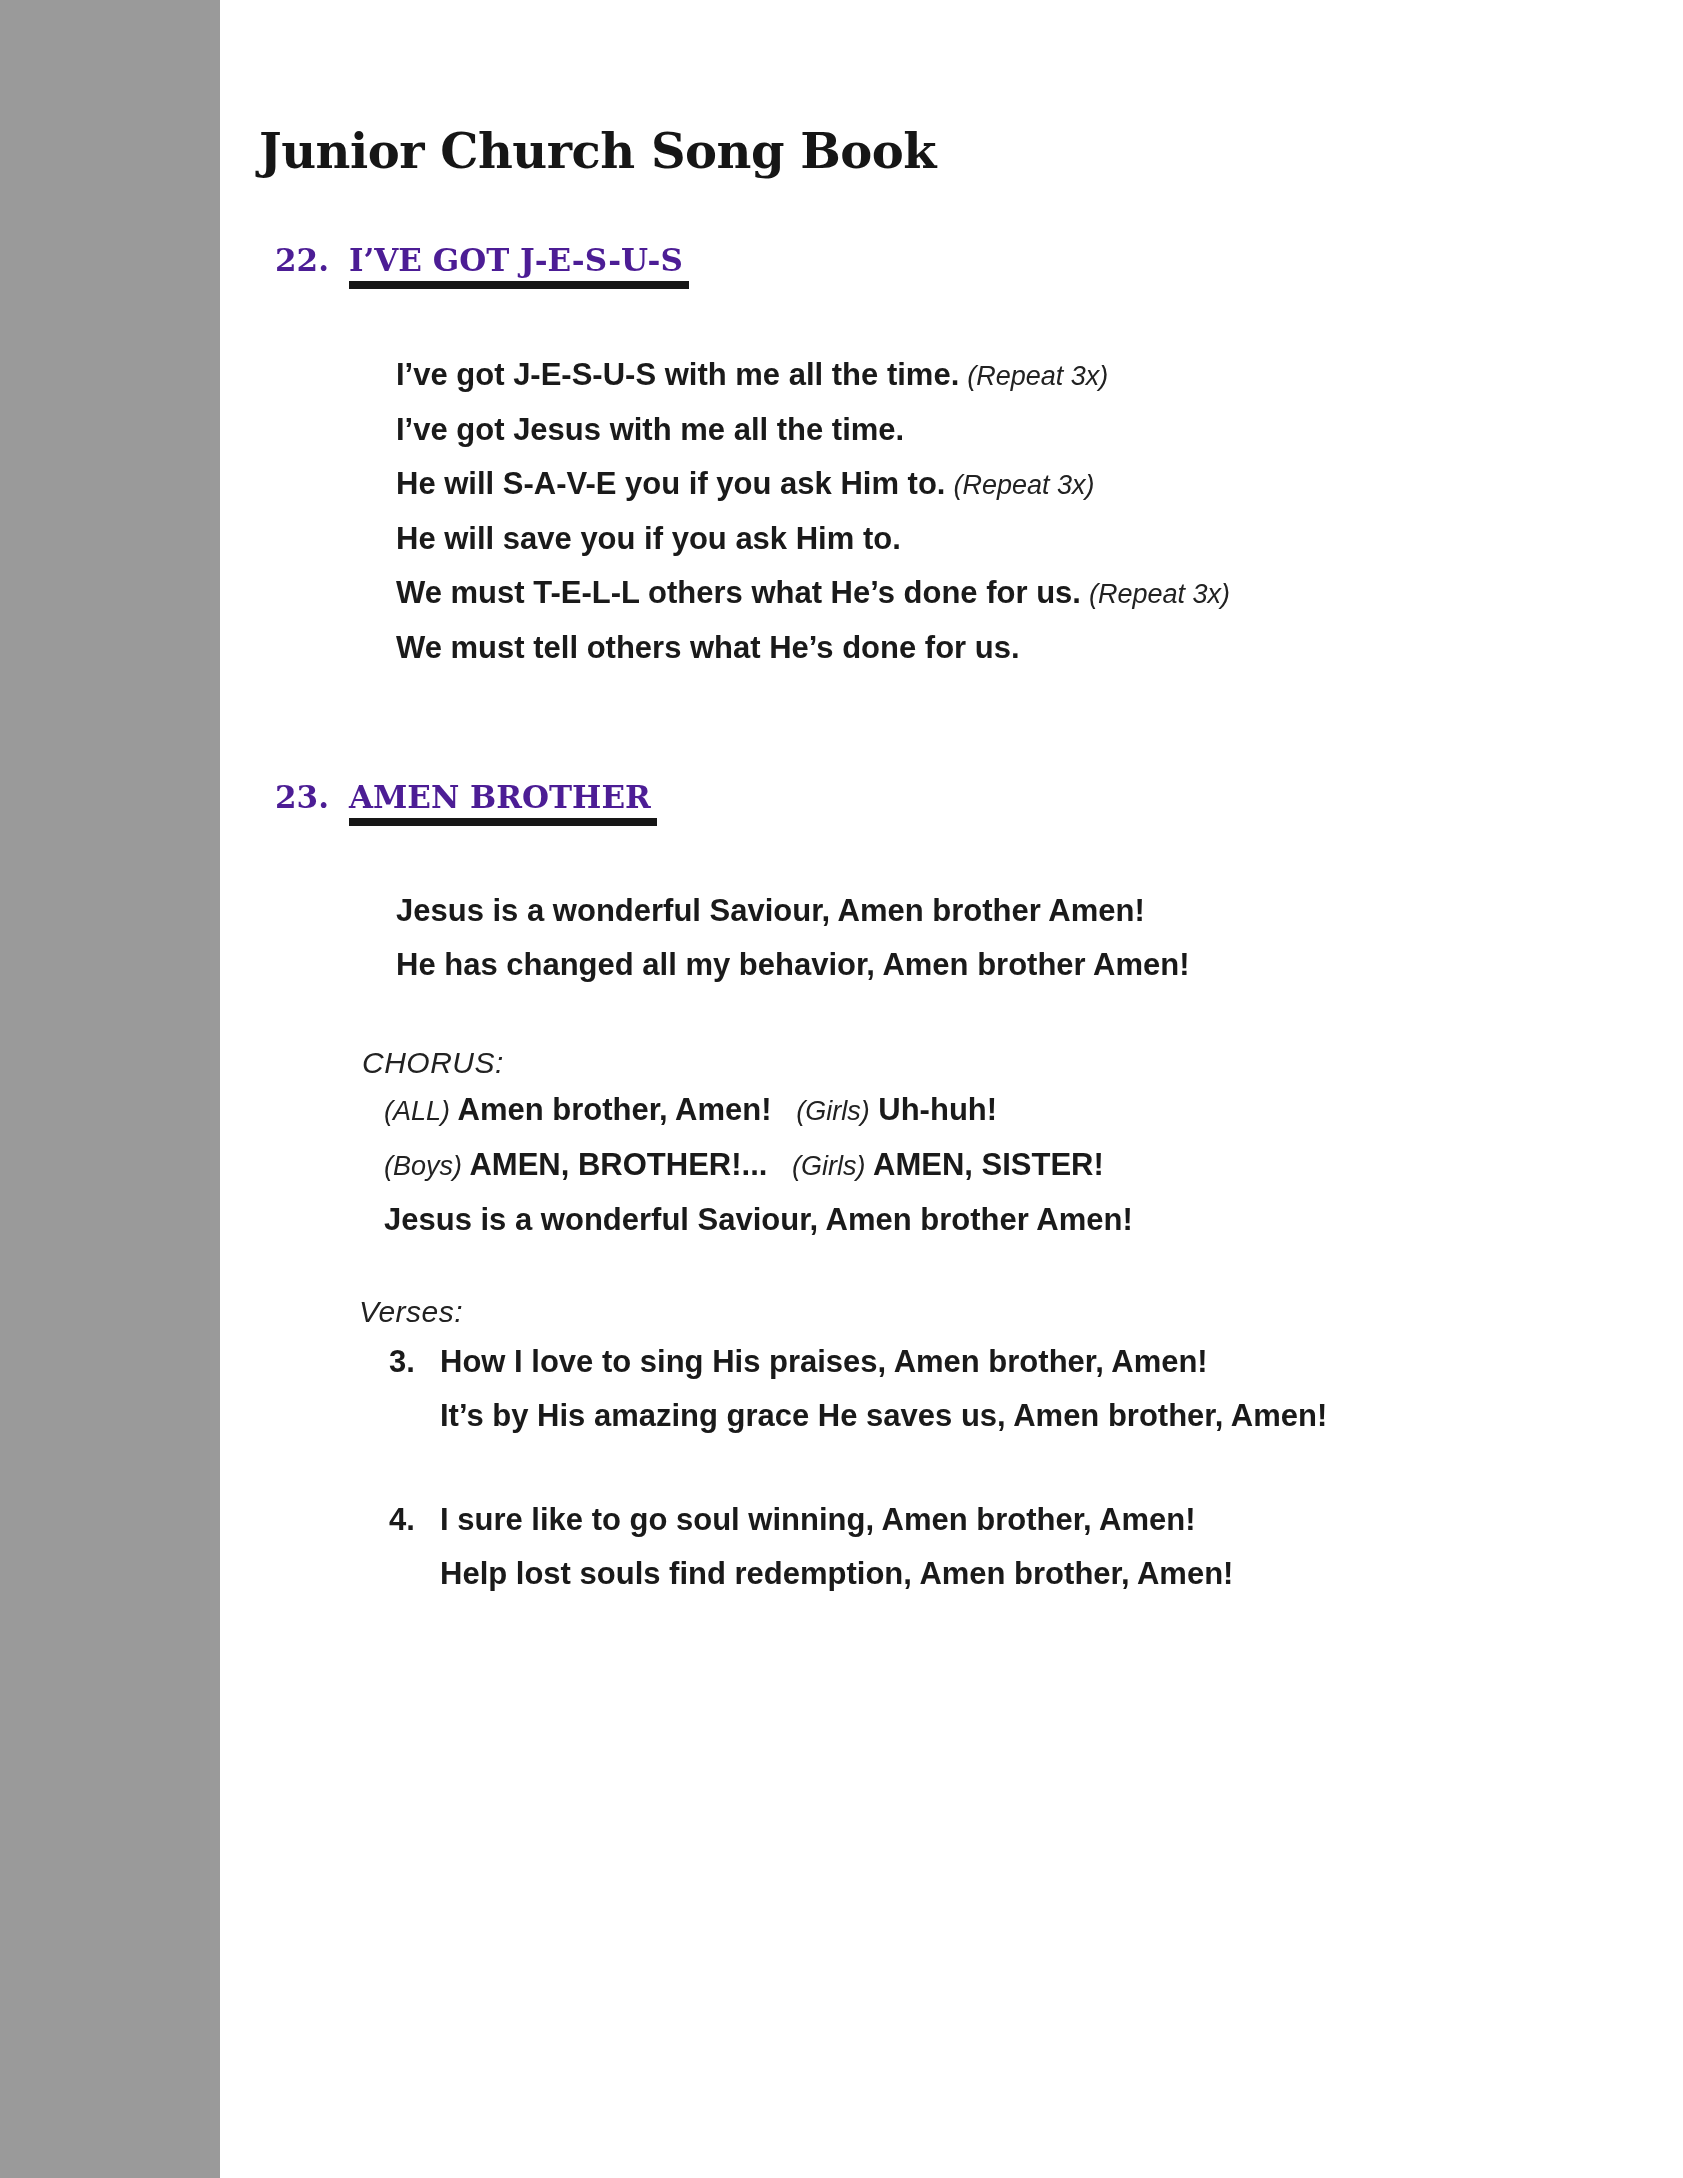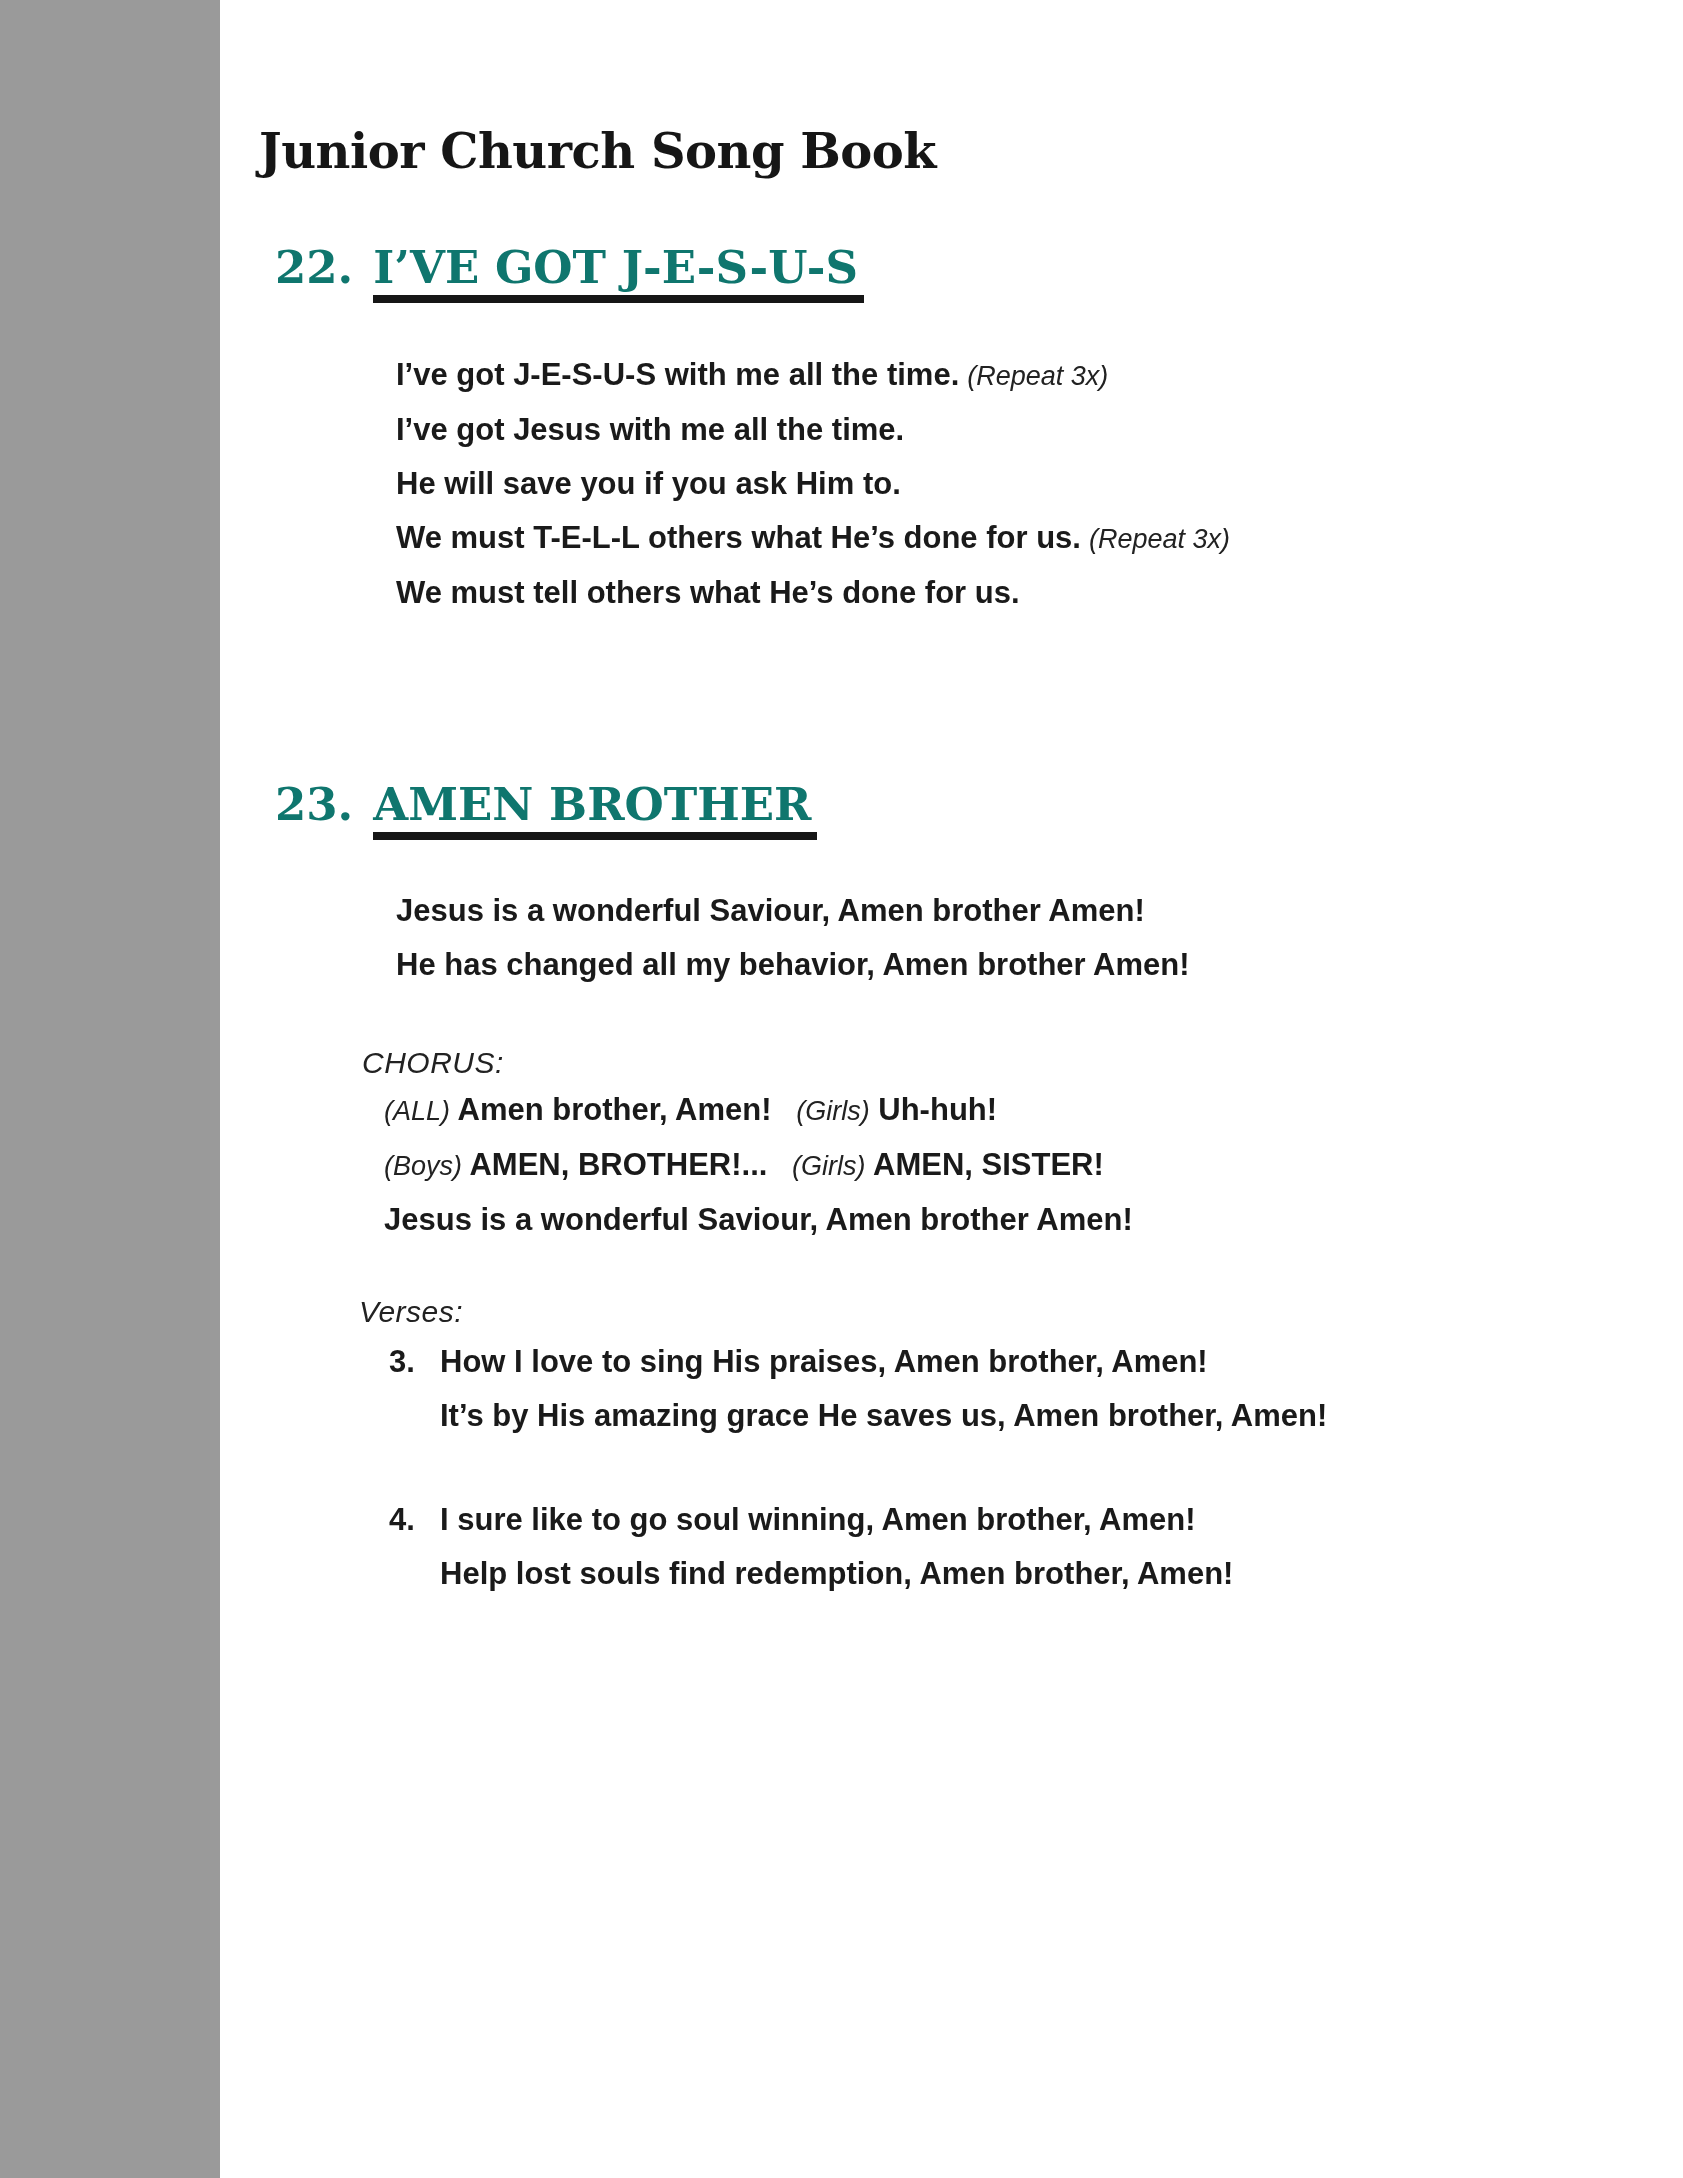--- a/index.html
+++ b/index.html
@@ -31,23 +31,23 @@
     line-height: 1;
     letter-spacing: -0.5px;
     color: #161616;
   }
 
   .song-heading {
     position: absolute;
     margin: 0;
     font-family: "DejaVu Serif", serif;
     font-weight: bold;
-    font-size: 45px;
+    font-size: 31px;
     line-height: 1;
-    color: #0f766e;
+    color: #4c1d95;
     white-space: nowrap;
   }
   .heading-22 { left: 275px; top: 245px; }
   .heading-23 { left: 275px; top: 782px; }
 
   .song-number { margin-right: 20px; }
 
   .underlined {
     display: inline-block;
     border-bottom: 8px solid #161616;
@@ -108,20 +108,21 @@
 
   <h1 class="book-title">Junior Church Song Book</h1>
 
   <h2 class="song-heading heading-22">
     <span class="song-number">22.</span><span class="underlined">I’VE GOT J-E-S-U-S</span>
   </h2>
 
   <div class="lyrics-block block-22-lyrics">
     <p class="lyric-line"><span>I’ve got J-E-S-U-S with me all the time.</span><span class="note">(Repeat 3x)</span></p>
     <p class="lyric-line"><span>I’ve got Jesus with me all the time.</span></p>
+    <p class="lyric-line"><span>He will S-A-V-E you if you ask Him to.</span><span class="note">(Repeat 3x)</span></p>
     <p class="lyric-line"><span>He will save you if you ask Him to.</span></p>
     <p class="lyric-line"><span>We must T-E-L-L others what He’s done for us.</span><span class="note">(Repeat 3x)</span></p>
     <p class="lyric-line"><span>We must tell others what He’s done for us.</span></p>
   </div>
 
   <h2 class="song-heading heading-23">
     <span class="song-number">23.</span><span class="underlined">AMEN BROTHER</span>
   </h2>
 
   <div class="lyrics-block block-23-intro">

